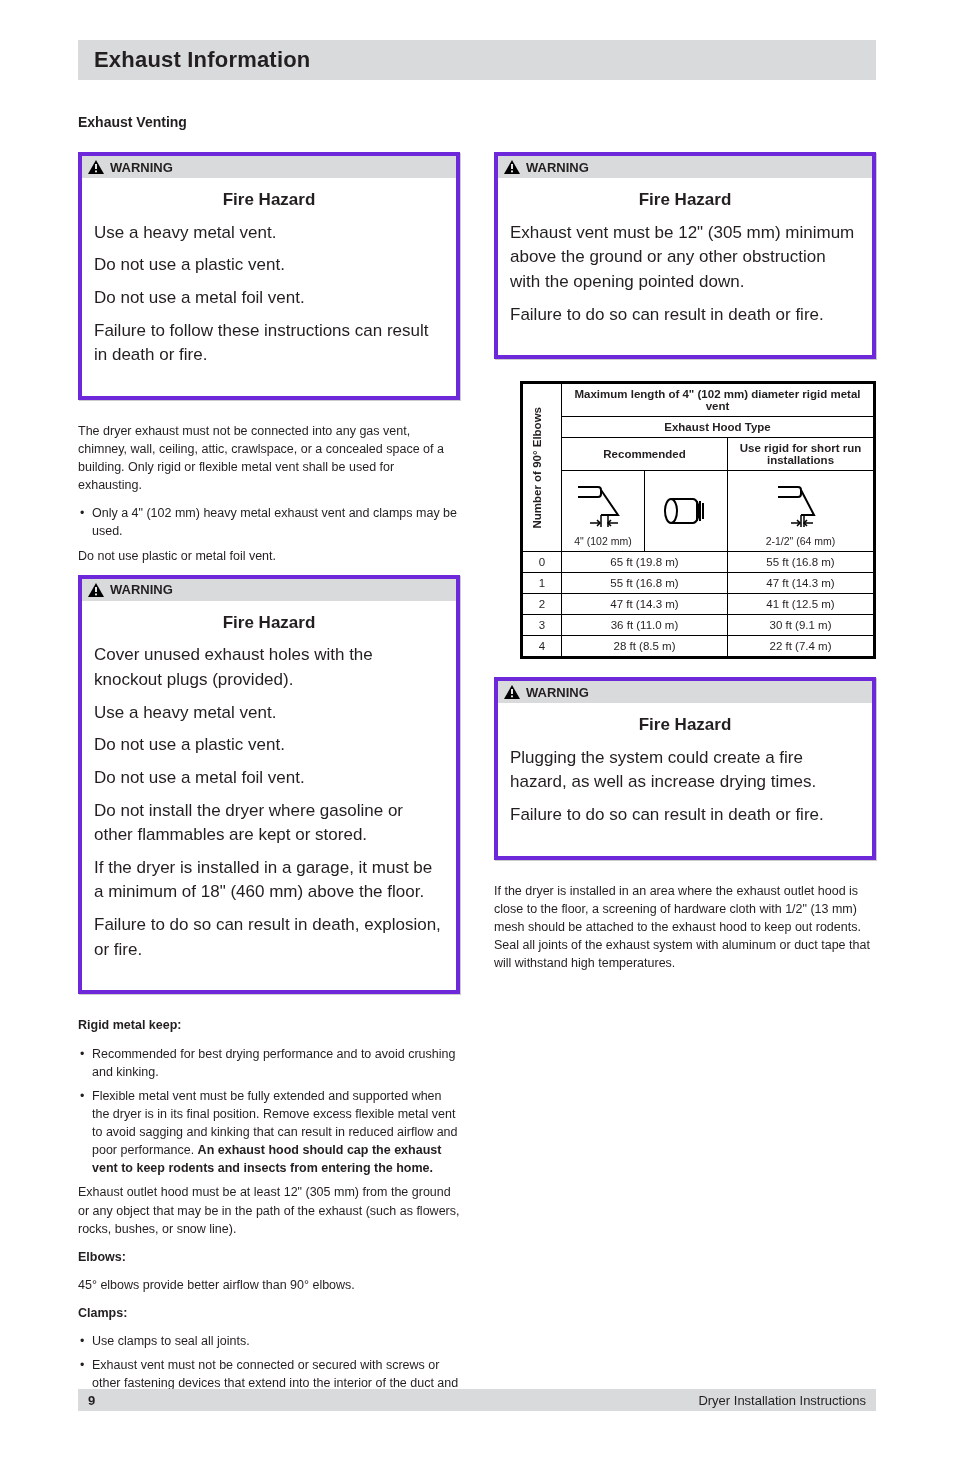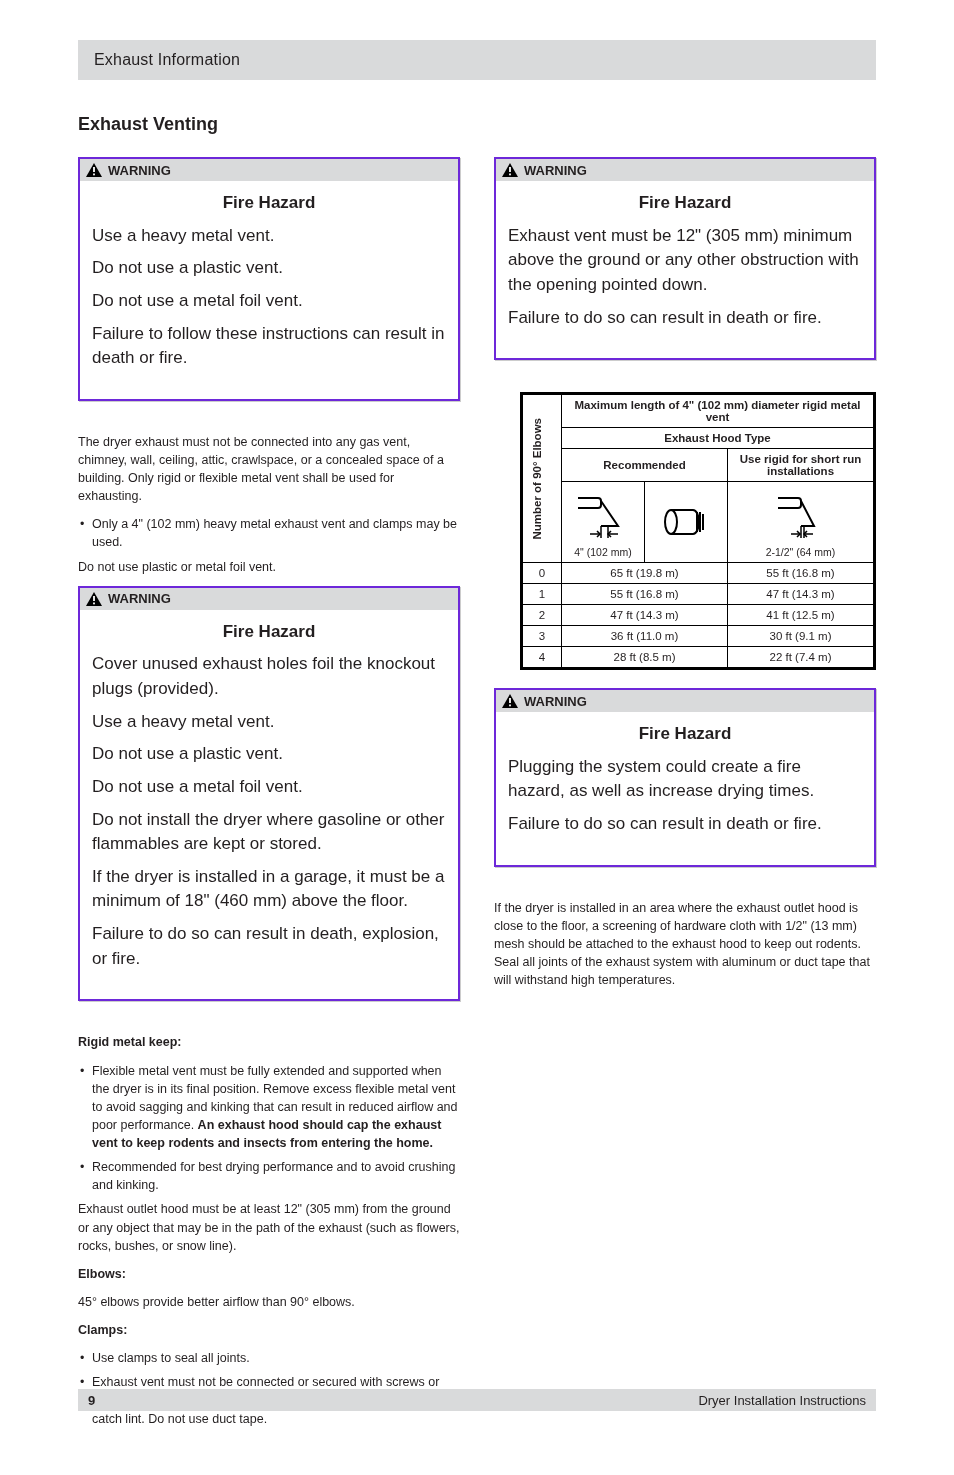--- a/index.html
+++ b/index.html
@@ -1,22 +1,22 @@
 <!DOCTYPE html>
 <html><head>
 <meta charset="utf-8">
 <style>
 html,body{margin:0;padding:0;background:#fff;font-family:Arial,Helvetica,sans-serif;color:#231f20;-webkit-font-smoothing:antialiased}
 .page{width:954px;height:1475px;position:relative;margin:0 auto;box-sizing:border-box;padding:40px 78px 0 78px}
 .banner{background:#d9dadb;height:40px;display:flex;align-items:center;padding:0 16px;margin-bottom:34px}
-.banner-title{font-size:16px;font-weight:400;letter-spacing:.2px}
-.section-head{font-size:18px;font-weight:700;margin:0 0 22px 0}
+.banner-title{font-size:22px;font-weight:700;letter-spacing:.2px}
+.section-head{font-size:14px;font-weight:700;margin:0 0 22px 0}
 .cols{display:flex;gap:34px}
 .col{flex:1;min-width:0}
-.warnbox{border:2px solid #6d28d9;box-shadow:1px 1px 0 #ccc;margin-bottom:32px}
+.warnbox{border:4px solid #6d28d9;box-shadow:1px 1px 0 #ccc;margin-bottom:22px}
 .warnhead{background:#d9dadb;height:22px;display:flex;align-items:center;padding:0 6px;gap:6px;font-weight:700;font-size:13px}
 .wicon{width:16px;height:14px;display:inline-block}
 .warnbody{padding:10px 12px 20px;font-size:17px;line-height:1.45}
 .warnbody p{margin:0 0 8px}
 .para{font-size:12.5px;line-height:1.45;margin:0 0 10px}
 .para strong{font-weight:700}
 .bulleted{font-size:12.5px;line-height:1.45;margin:4px 0 6px;padding-left:14px}
 .bulleted li{margin-bottom:6px;list-style:none;position:relative}
 .bulleted li::before{content:"•";position:absolute;left:-12px;top:0}
 .tablewrap{border:2px solid #000;margin:10px 0 18px 26px}
@@ -77,34 +77,34 @@
             <svg viewBox="0 0 16 14">
                 <path d="M8 0 L16 14 H0 Z" fill="#000"></path>
                 <rect x="7.1" y="4" width="1.8" height="5" fill="#fff"></rect>
                 <rect x="7.1" y="10.5" width="1.8" height="1.8" fill="#fff"></rect>
               </svg>
           </span>
           <span>WARNING</span>
         </div>
         <div class="warnbody">
           <p style="text-align:center"><strong>Fire Hazard</strong></p>
-          <p>Cover unused exhaust holes foil the knockout plugs (provided).</p>
+          <p>Cover unused exhaust holes with the knockout plugs (provided).</p>
           <p>Use a heavy metal vent.</p>
           <p>Do not use a plastic vent.</p>
           <p>Do not use a metal foil vent.</p>
           <p>Do not install the dryer where gasoline or other flammables are kept or stored.</p>
           <p>If the dryer is installed in a garage, it must be a minimum of 18" (460 mm) above the floor.</p>
           <p>Failure to do so can result in death, explosion, or fire.</p>
         </div>
       </div>
 
       <p class="para"><strong>Rigid metal keep:</strong></p>
       <ul class="bulleted">
+        <li>Recommended for best drying performance and to avoid crushing and kinking.</li>
         <li><span>Flexible metal vent must be fully extended and supported when the dryer is in its final position. Remove excess flexible metal vent to avoid sagging and kinking that can result in reduced airflow and poor performance. </span><strong>An exhaust hood should cap the exhaust vent to keep rodents and insects from entering the home.</strong></li>
-        <li>Recommended for best drying performance and to avoid crushing and kinking.</li>
       </ul>
       <p class="para">Exhaust outlet hood must be at least 12" (305 mm) from the ground or any object that may be in the path of the exhaust (such as flowers, rocks, bushes, or snow line).</p>
 
       <p class="para"><strong>Elbows:</strong></p>
       <p class="para">45° elbows provide better airflow than 90° elbows.</p>
 
       <p class="para"><strong>Clamps:</strong></p>
       <ul class="bulleted">
         <li>Use clamps to seal all joints.</li>
         <li>Exhaust vent must not be connected or secured with screws or other fastening devices that extend into the interior of the duct and catch lint. Do not use duct tape.</li>

